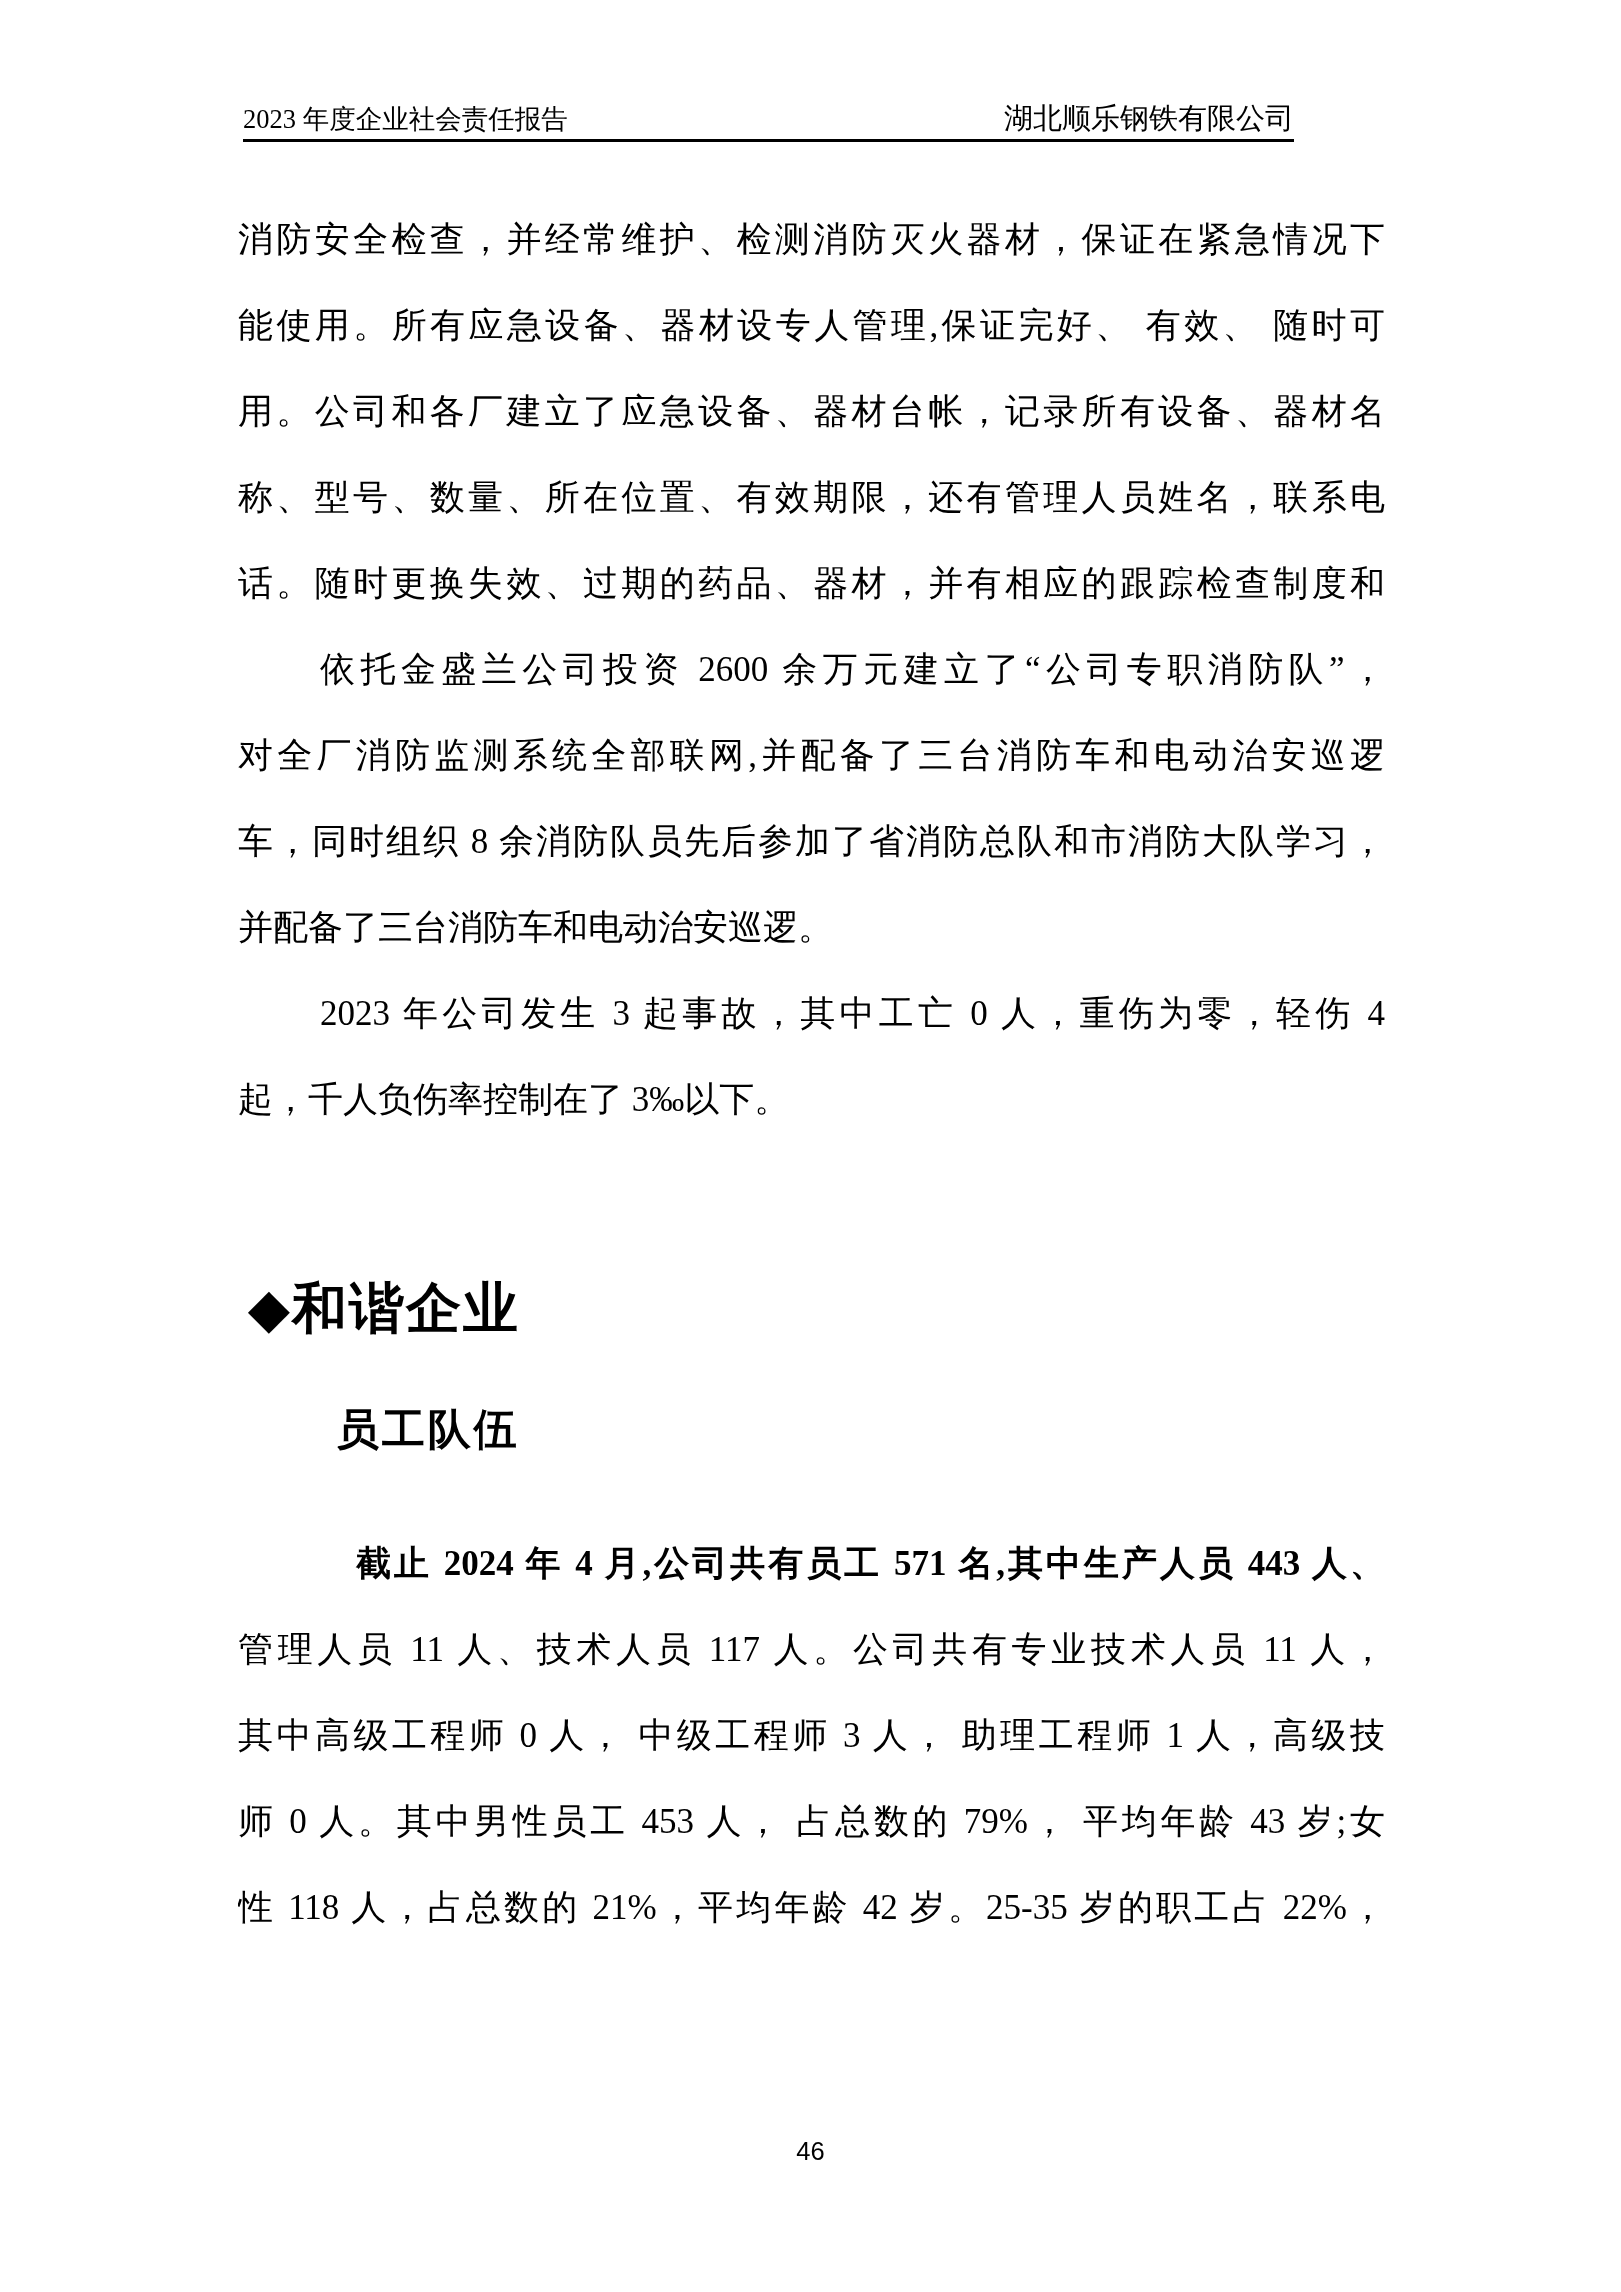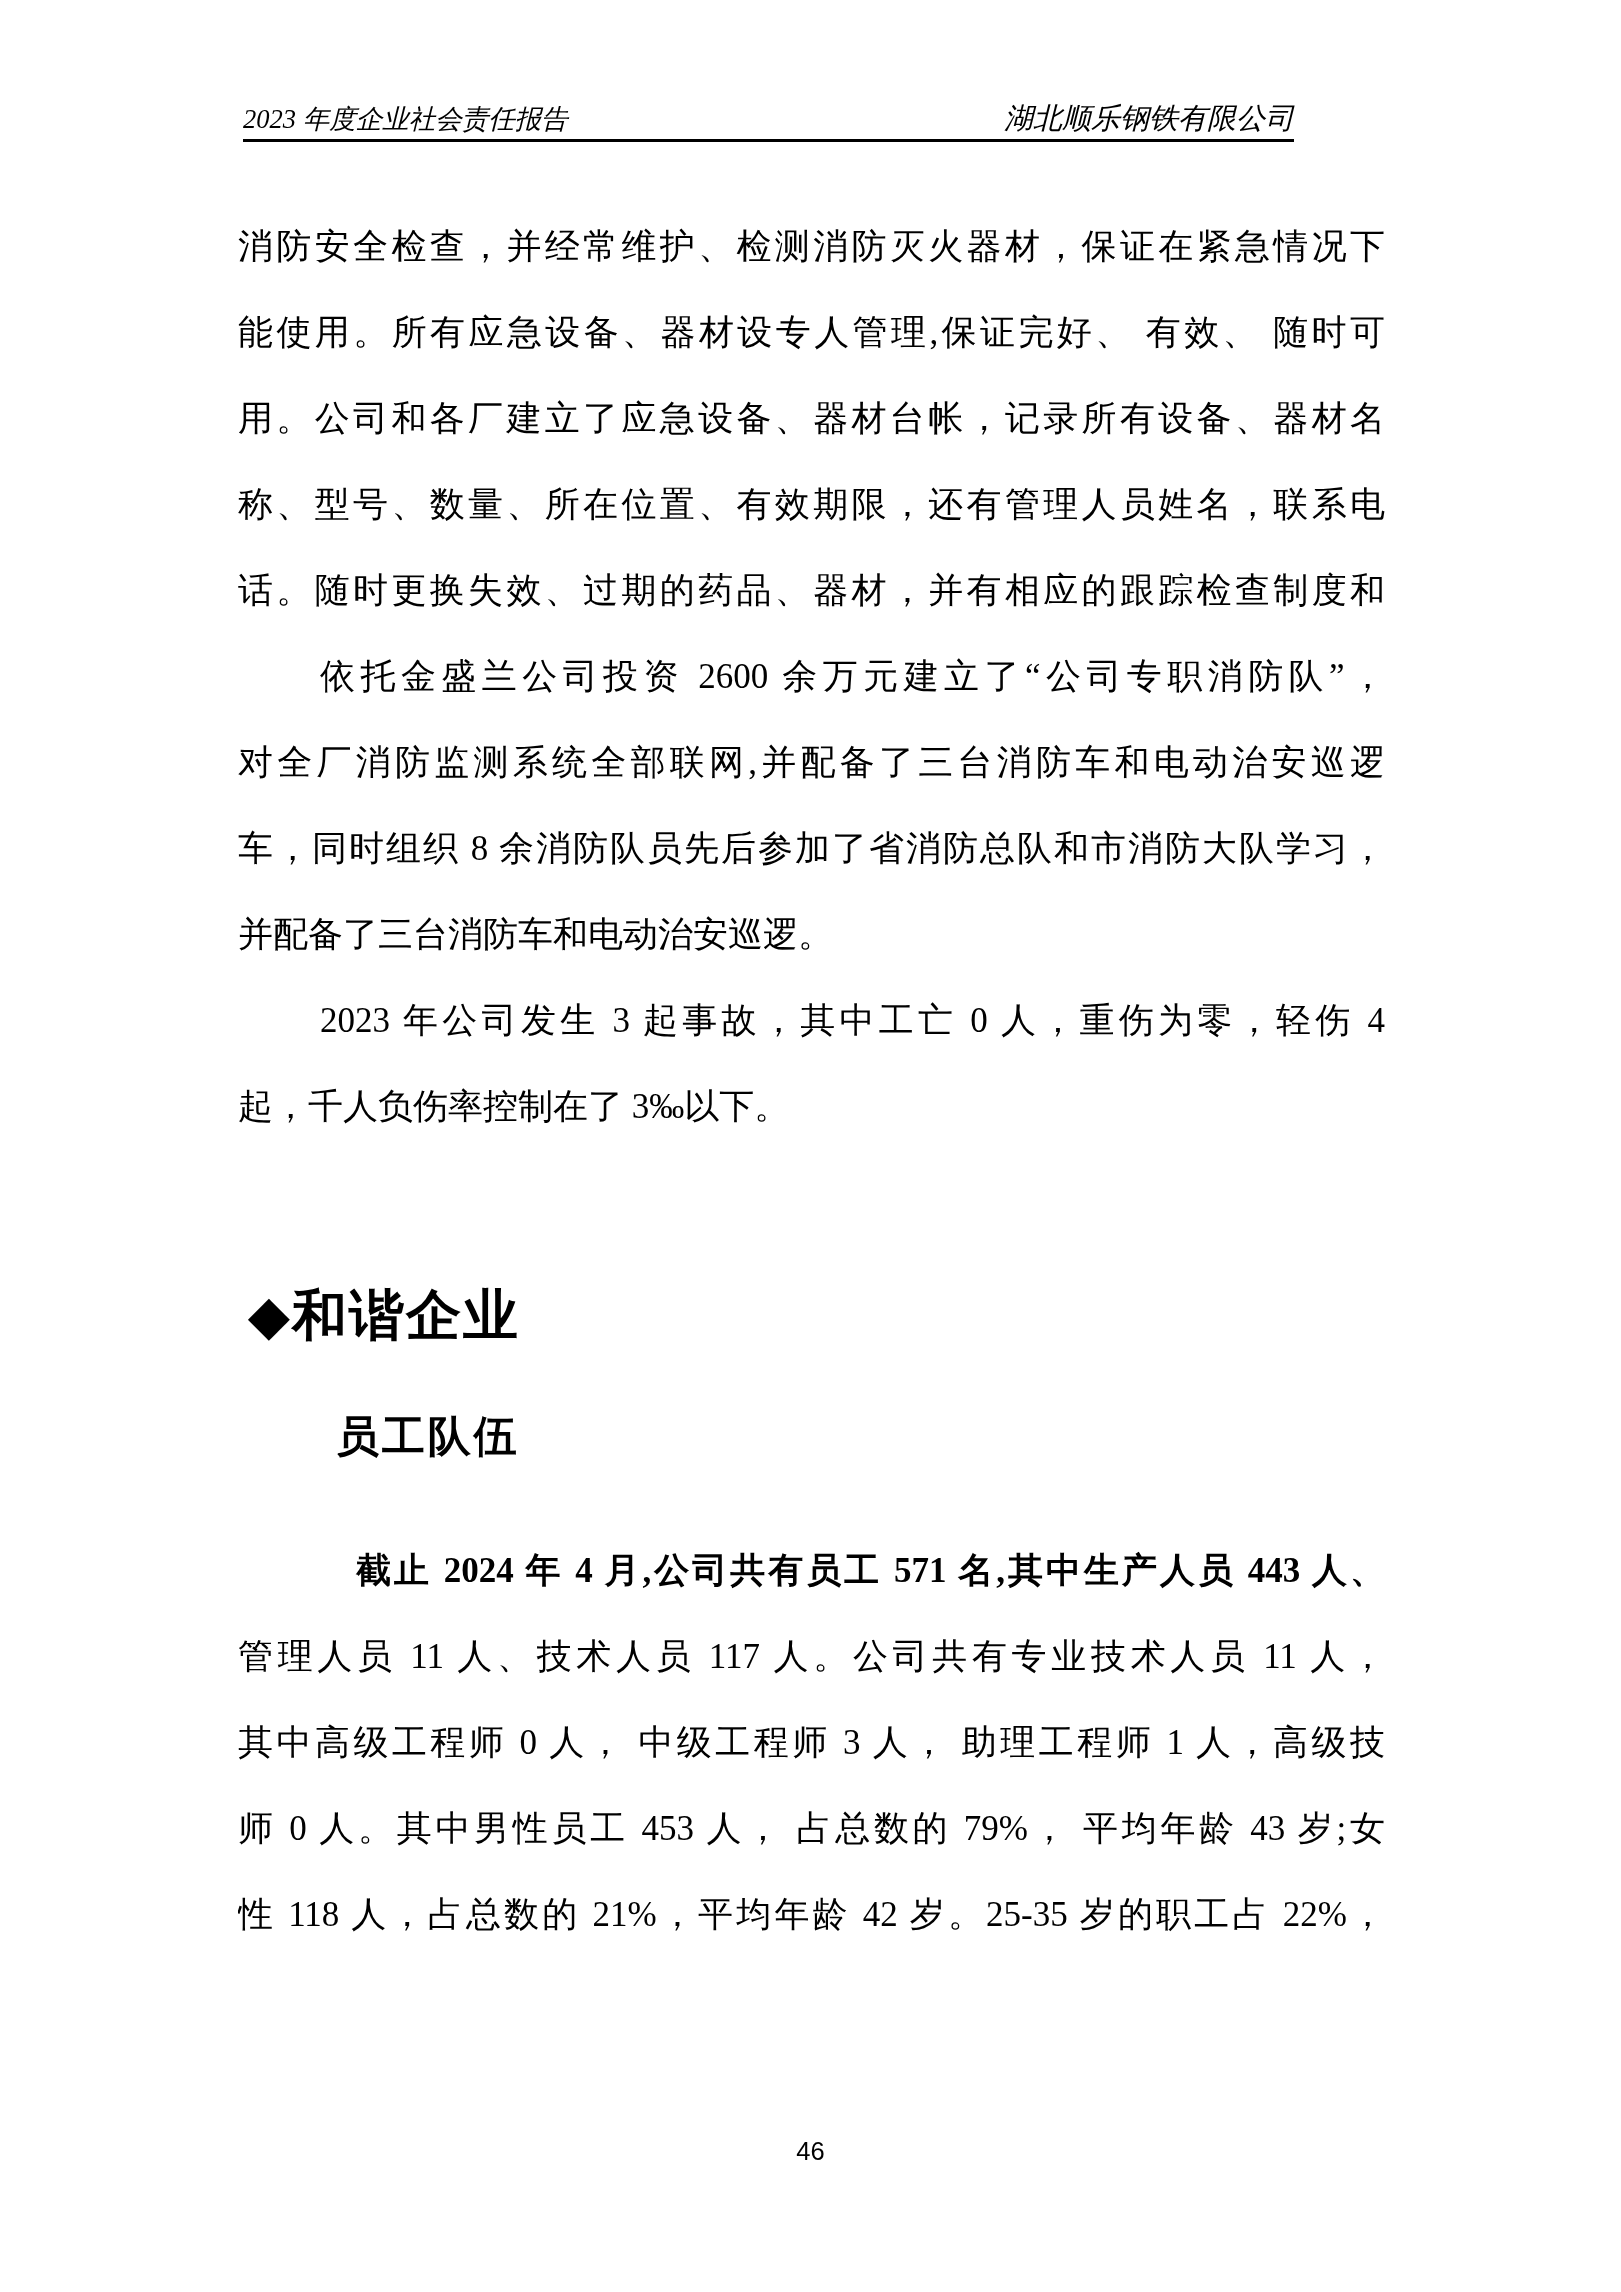--- a/index.html
+++ b/index.html
@@ -21,30 +21,29 @@
   .header {
     position: absolute;
     left: 243px;
     top: 102px;
     width: 1051px;
     display: flex;
     justify-content: space-between;
     align-items: flex-end;
     border-bottom: 3.9px solid #000000;
     padding-bottom: 3.9px;
-    font-style: italic;
   }
   .header-left  { font-size: 26.5px; line-height: 31px; }
   .header-right { font-size: 29px; line-height: 33px; }
 
   
   .body-text {
     position: absolute;
     left: 238px;
-    top: 204px;
+    top: 197px;
     width: 1147px;
     font-size: 35px;
     line-height: 86px;
   }
   .line {
     text-align: justify;
     text-align-last: justify;
     text-justify: inter-character;
     height: 86px;
     overflow: hidden;

